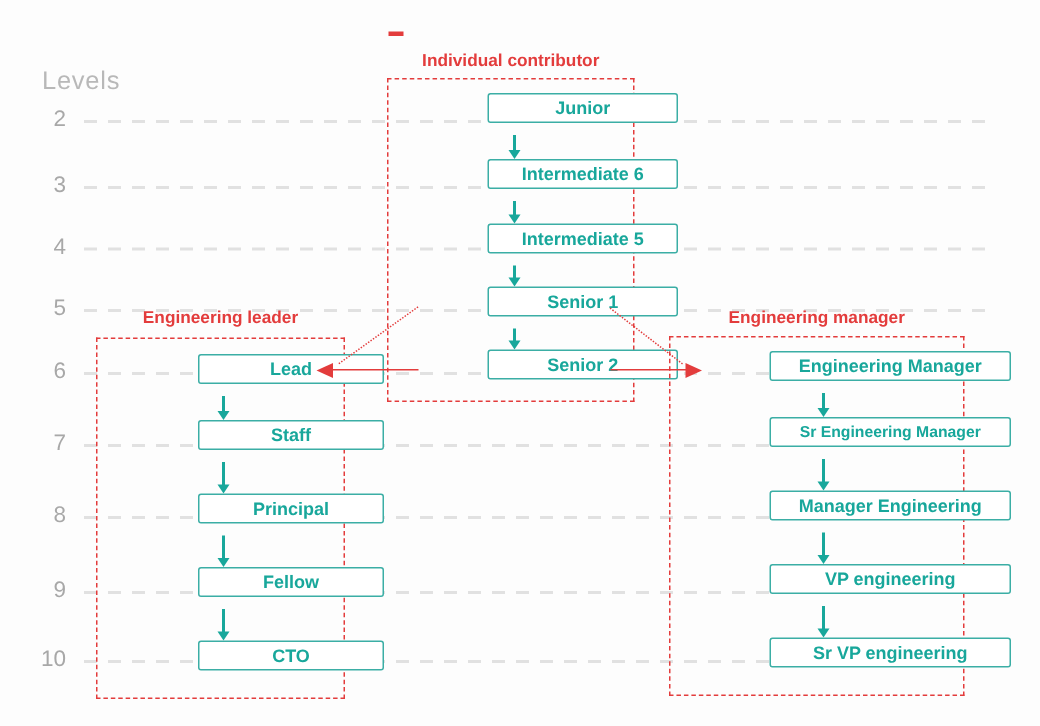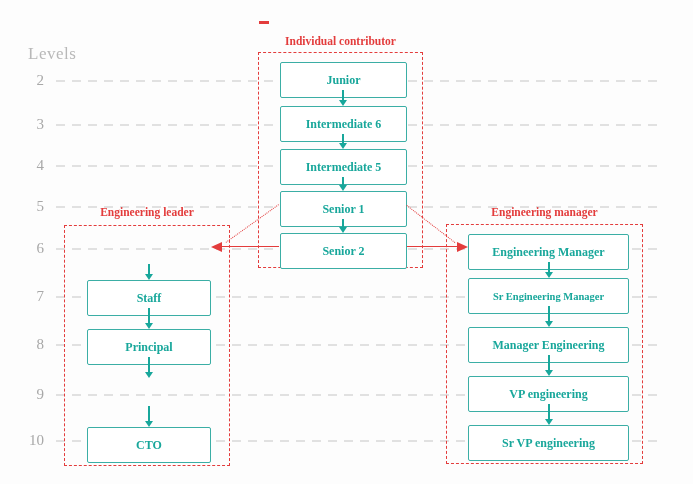--- a/index.html
+++ b/index.html
@@ -10,21 +10,21 @@
     --axis: #A8A8A8;
     --bg: #FDFDFD;
   }
   html, body { margin: 0; padding: 0; }
   .canvas {
     position: relative;
     width: 693px;
     height: 484px;
     background: var(--bg);
     overflow: hidden;
-    font-family: Liberation Serif, serif;
+    font-family: Liberation Sans, sans-serif;
   }
   .axis-title {
     position: absolute;
     left: 28px; top: 44px;
     font-size: 17px;
     color: var(--axis);
     opacity: .8;
     letter-spacing: .5px;
   }
   .lvl {
@@ -48,32 +48,33 @@
     text-align: center;
     white-space: nowrap;
   }
   .group-border {
     position: absolute;
     border: 1.5px dashed var(--red);
     box-sizing: border-box;
   }
   .box {
     position: absolute;
-    height: 36px;
+    height: 20px;
     box-sizing: border-box;
     background: #fff;
     border: 1.5px solid var(--teal);
     border-radius: 2px;
     color: var(--teal_text);
     font-weight: bold;
     font-size: 12px;
     display: flex;
     align-items: center;
     justify-content: center;
     white-space: nowrap;
+    margin-left: 45px;
   }
   .box.fs-small { font-size: 10.5px; }
   .varrow { position: absolute; width: 9px; }
   .varrow .stem {
     position: absolute; left: 50%; transform: translateX(-50%);
     top: 0; bottom: 5px; width: 2px; background: var(--teal_text);
   }
   .varrow .head {
     position: absolute; left: 50%; transform: translateX(-50%);
     bottom: 0; width: 0; height: 0;
@@ -153,34 +154,36 @@
   <div class="box" style="left:280px;top:191px;width:127px">Senior 1</div>
   <div class="varrow" style="left:338px;top:219px;height:14px">
       <i class="stem"></i>
       <i class="head"></i>
     </div>
   <div class="box" style="left:280px;top:233px;width:127px">Senior 2</div>
 
   <div class="group-label" style="left:64px;top:206px;width:166px">Engineering leader</div>
   <div class="group-border" style="left:64px;top:225px;width:166px;height:241px"></div>
 
+  <div class="box" style="left:87px;top:236px;width:124px">Lead</div>
   <div class="varrow" style="left:144px;top:264px;height:16px">
       <i class="stem"></i>
       <i class="head"></i>
     </div>
   <div class="box" style="left:87px;top:280px;width:124px">Staff</div>
   <div class="varrow" style="left:144px;top:308px;height:21px">
       <i class="stem"></i>
       <i class="head"></i>
     </div>
   <div class="box" style="left:87px;top:329px;width:124px">Principal</div>
   <div class="varrow" style="left:144px;top:357px;height:21px">
       <i class="stem"></i>
       <i class="head"></i>
     </div>
+  <div class="box" style="left:87px;top:378px;width:124px">Fellow</div>
   <div class="varrow" style="left:144px;top:406px;height:21px">
       <i class="stem"></i>
       <i class="head"></i>
     </div>
   <div class="box" style="left:87px;top:427px;width:124px">CTO</div>
 
   <div class="group-label" style="left:446px;top:206px;width:197px">Engineering manager</div>
   <div class="group-border" style="left:446px;top:224px;width:197px;height:240px"></div>
 
   <div class="box" style="left:468px;top:234px;width:161px">Engineering Manager</div>

